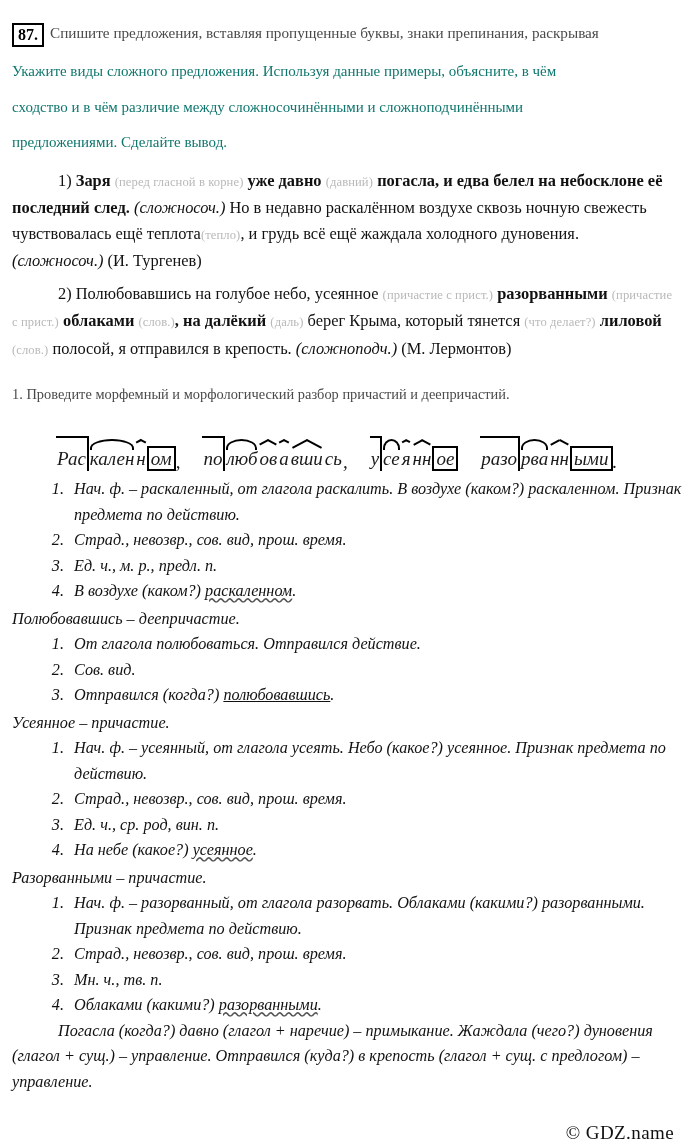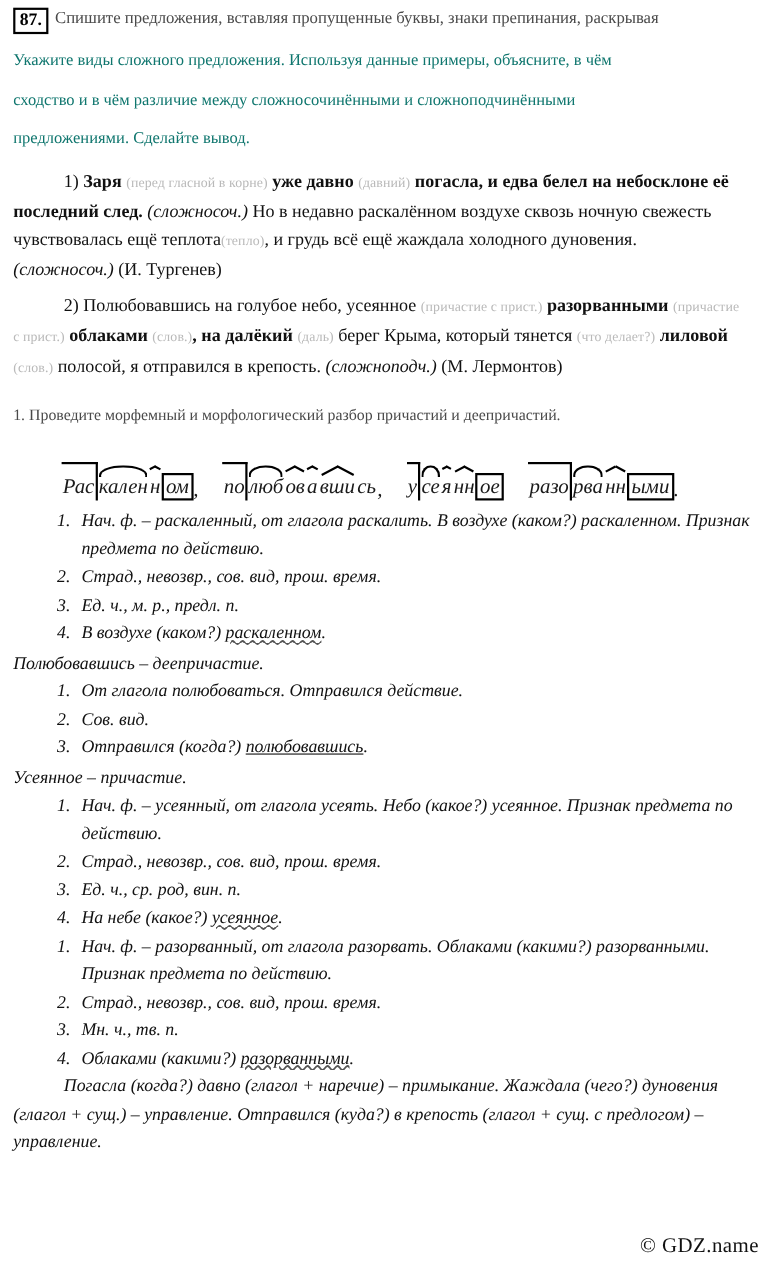--- a/index.html
+++ b/index.html
@@ -25,20 +25,21 @@
 
   
   .task-block {
     padding: 6px 14px 0 12px;
   }
   .task-line {
     font-size: 15.2px;
     line-height: 21px;
     color: #4a4a4a;
     text-align: left;
+    margin-top: 16px;
   }
   .ex-num {
     display: inline-block;
     border: 2px solid #000;
     font-weight: bold;
     color: #000;
     font-size: 16px;
     line-height: 17px;
     padding: 1px 4px 2px 4px;
     margin-right: 6px;
@@ -177,21 +178,21 @@
     text-indent: 46px;
     margin: 0;
     font-style: italic;
     font-size: 16.2px;
     line-height: 25.5px;
   }
 
   
   .footer {
     position: absolute;
-    right: 10px;
+    right: 26px;
     bottom: 4px;
     font-size: 19px;
     font-family: "Liberation Serif", serif;
     color: #111;
     letter-spacing: .4px;
   }
 </style>
 </head>
 <body>
 
@@ -306,20 +307,21 @@
       <p class="an-head">Усеянное – причастие.</p>
       <ol class="an-list">
         <li>Нач. ф. – усеянный, от глагола усеять. Небо (какое?) усеянное. Признак предмета по действию.</li>
         <li>Страд., невозвр., сов. вид, прош. время.</li>
         <li>Ед. ч., ср. род, вин. п.</li>
         <li>На небе (какое?) <span class="wavy">усеянное</span>.</li>
       </ol>
     </div>
 
     <div>
+      <p class="an-head">Разорванными – причастие.</p>
       <ol class="an-list">
         <li>Нач. ф. – разорванный, от глагола разорвать. Облаками (какими?) разорванными. Признак предмета по действию.</li>
         <li>Страд., невозвр., сов. вид, прош. время.</li>
         <li>Мн.  ч., тв. п.</li>
         <li>Облаками (какими?) <span class="wavy">разорванными</span>.</li>
       </ol>
     </div>
 
     <p class="tail-para">Погасла (когда?) давно (глагол + наречие) – примыкание. Жаждала (чего?) дуновения (глагол + сущ.) – управление. Отправился (куда?) в крепость (глагол + сущ. с предлогом) – управление.</p>
   </div>

